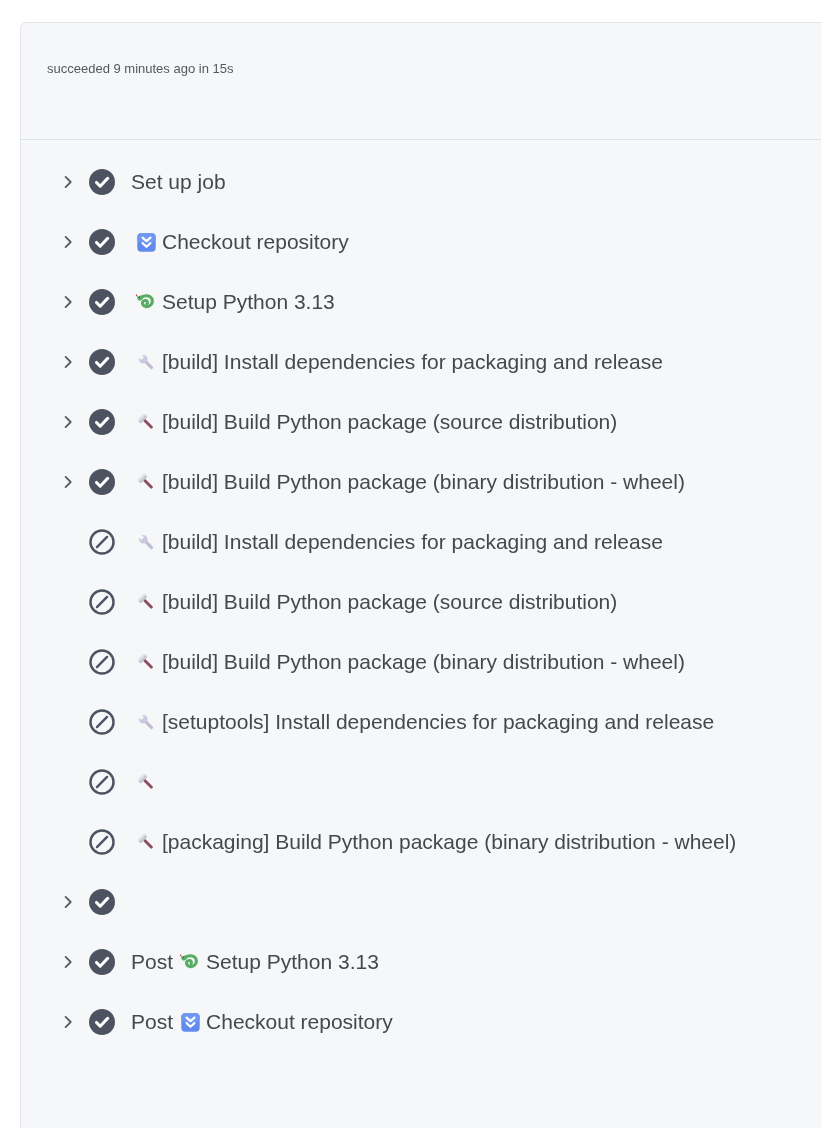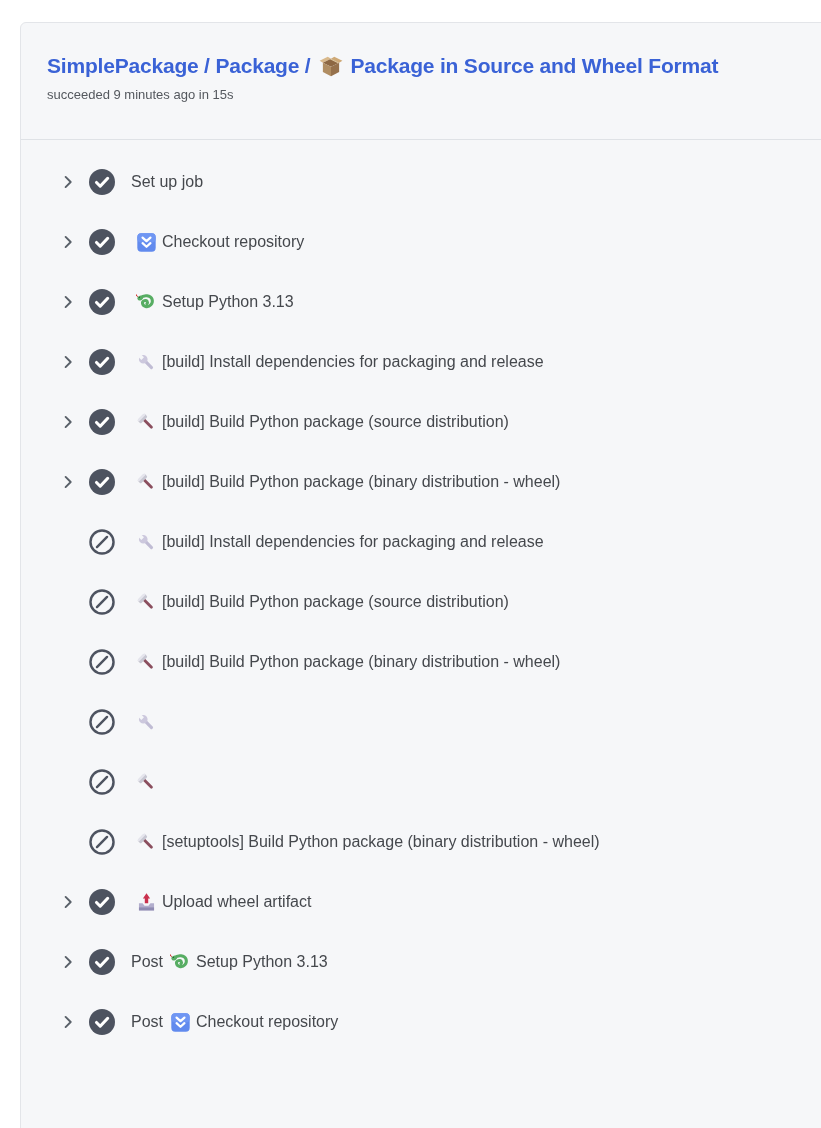--- a/index.html
+++ b/index.html
@@ -24,46 +24,32 @@
     color:var(--title-blue);letter-spacing:-0.2px;white-space:nowrap;cursor:pointer;}
   .job-title .icon{display:inline-flex;}
   .meta{margin-top:8px;font-size:13px;color:var(--meta-gray);}
   .steps{padding-top:12px;}
   .step-row{height:60px;display:flex;align-items:center;padding-left:39px;}
   .chevron-box{width:16px;height:16px;margin-right:13px;display:flex;align-items:center;
     justify-content:center;cursor:pointer;flex:none;}
   .chevron-box.hidden{visibility:hidden;}
   .status-box{width:26px;height:26px;margin-right:16px;display:flex;align-items:center;
     justify-content:center;flex:none;}
-  .label{display:flex;align-items:center;font-size:16px;color:var(--step-text);
+  .label{display:flex;align-items:center;font-size:21px;color:var(--step-text);
     white-space:nowrap;}
   .label .icon{display:inline-flex;margin:0 5px;}
   .label .txt{margin:0 0;}
   .label .txt + .icon{margin-left:7px;}
   .icon svg{display:block;}
 </style>
 </head>
 <body>
 
 <div class="card">
   <div class="header">
-    <div class="job-title" id="job-title">
-        <span class="txt">SimplePackage / Package /</span>
-        <span class="icon">
-          <svg width="26" height="26" viewBox="0 0 32 32">
-            <path fill="#d9b98c" d="M6 12 L16 7 L12 4.5 L2 9.5 Z"></path>
-            <path fill="#cfa976" d="M26 12 L16 7 L20 4.5 L30 9.5 Z"></path>
-            <path fill="#8d6742" d="M6 12 L16 7 L26 12 L16 17 Z"></path>
-            <path fill="#b08d62" d="M6 12 L16 17 L16 28.5 L6 23.5 Z"></path>
-            <path fill="#96714c" d="M26 12 L16 17 L16 28.5 L26 23.5 Z"></path>
-            <path fill="#e4cda4" d="M14.7 7.65 L16 7 L26 12 L24.7 12.65 Z"></path>
-          </svg>
-        </span>
-        <span class="txt">Package in Source and Wheel Format</span>
-      </div>
     <div class="meta">succeeded 9 minutes ago in 15s</div>
   </div>
   <div class="steps" id="steps-list">
       <div class="step-row">
         <span class="chevron-box">
           <span class="icon">
             <svg width="16" height="16" viewBox="0 0 16 16">
               <path d="M5.6 2.9 L10.7 8 L5.6 13.1" fill="none" stroke="#596069" stroke-width="1.9" stroke-linecap="round" stroke-linejoin="round"></path>
             </svg>
           </span>
@@ -305,92 +291,83 @@
         <span class="label">
           <span class="icon">
             <svg width="21" height="21" viewBox="0 0 32 32">
               <g transform="rotate(-45 16 16)">
                 <rect x="13.6" y="12" width="4.8" height="17" rx="2.2" fill="#c0bcd4"></rect>
                 <circle cx="16" cy="9" r="6.6" fill="#ccc8dd"></circle>
                 <rect x="13.2" y="0.5" width="5.6" height="7.2" fill="#f6f7f9"></rect>
               </g>
             </svg>
           </span>
-        </span>
-      </div>
-      <div class="step-row">
-        <span class="chevron-box hidden"></span>
-        <span class="status-box">
-          <span class="icon">
-            <svg width="26" height="26" viewBox="0 0 16 16">
-              <circle cx="8" cy="8" r="7.1" fill="none" stroke="#4d5360" stroke-width="1.5"></circle>
-              <path d="M4.9 11.1 L11.1 4.9" stroke="#4d5360" stroke-width="1.5" stroke-linecap="round"></path>
-            </svg>
-          </span>
-        </span>
-        <span class="label">
-          <span class="icon">
-            <svg width="21" height="21" viewBox="0 0 32 32">
-              <g transform="rotate(-45 16 16)">
-                <rect x="14" y="9" width="4.4" height="19.5" rx="2" fill="#8a4e5e"></rect>
-                <rect x="8.5" y="3.5" width="15" height="7.5" rx="2.2" fill="#c7c7d2"></rect>
-                <rect x="8.5" y="3.5" width="15" height="3.2" rx="1.6" fill="#e6e6ee"></rect>
-              </g>
-            </svg>
-          </span>
-        </span>
-      </div>
-      <div class="step-row">
-        <span class="chevron-box hidden"></span>
-        <span class="status-box">
-          <span class="icon">
-            <svg width="26" height="26" viewBox="0 0 16 16">
-              <circle cx="8" cy="8" r="7.1" fill="none" stroke="#4d5360" stroke-width="1.5"></circle>
-              <path d="M4.9 11.1 L11.1 4.9" stroke="#4d5360" stroke-width="1.5" stroke-linecap="round"></path>
-            </svg>
-          </span>
-        </span>
-        <span class="label">
-          <span class="icon">
-            <svg width="21" height="21" viewBox="0 0 32 32">
-              <g transform="rotate(-45 16 16)">
-                <rect x="14" y="9" width="4.4" height="19.5" rx="2" fill="#8a4e5e"></rect>
-                <rect x="8.5" y="3.5" width="15" height="7.5" rx="2.2" fill="#c7c7d2"></rect>
-                <rect x="8.5" y="3.5" width="15" height="3.2" rx="1.6" fill="#e6e6ee"></rect>
-              </g>
-            </svg>
-          </span>
-          <span class="txt">[setuptools] Build Python package (binary distribution - wheel)</span>
-        </span>
-      </div>
-      <div class="step-row">
-        <span class="chevron-box">
-          <span class="icon">
-            <svg width="16" height="16" viewBox="0 0 16 16">
-              <path d="M5.6 2.9 L10.7 8 L5.6 13.1" fill="none" stroke="#596069" stroke-width="1.9" stroke-linecap="round" stroke-linejoin="round"></path>
-            </svg>
-          </span>
-        </span>
-        <span class="status-box">
-          <span class="icon">
-            <svg width="26" height="26" viewBox="0 0 16 16">
-              <circle cx="8" cy="8" r="8" fill="#4d5360"></circle>
-              <path d="M4.6 8.3 L6.9 10.6 L11.5 5.7" fill="none" stroke="#ffffff" stroke-width="1.9" stroke-linecap="round" stroke-linejoin="round"></path>
-            </svg>
-          </span>
-        </span>
-        <span class="label">
-          <span class="icon">
-            <svg width="21" height="21" viewBox="0 0 32 32">
-              <path d="M16 2 L21.5 10 H18.6 V17 H13.4 V10 H10.5 Z" fill="#c9304d"></path>
-              <path d="M4.5 17 H10 L13 21 H19 L22 17 H27.5 V28 H4.5 Z" fill="#b2aecd"></path>
-              <rect x="4.5" y="23.5" width="23" height="4.5" fill="#8f8bb2"></rect>
-            </svg>
-          </span>
-          <span class="txt">Upload wheel artifact</span>
+          <span class="txt">[setuptools] Install dependencies for packaging and release</span>
+        </span>
+      </div>
+      <div class="step-row">
+        <span class="chevron-box hidden"></span>
+        <span class="status-box">
+          <span class="icon">
+            <svg width="26" height="26" viewBox="0 0 16 16">
+              <circle cx="8" cy="8" r="7.1" fill="none" stroke="#4d5360" stroke-width="1.5"></circle>
+              <path d="M4.9 11.1 L11.1 4.9" stroke="#4d5360" stroke-width="1.5" stroke-linecap="round"></path>
+            </svg>
+          </span>
+        </span>
+        <span class="label">
+          <span class="icon">
+            <svg width="21" height="21" viewBox="0 0 32 32">
+              <g transform="rotate(-45 16 16)">
+                <rect x="14" y="9" width="4.4" height="19.5" rx="2" fill="#8a4e5e"></rect>
+                <rect x="8.5" y="3.5" width="15" height="7.5" rx="2.2" fill="#c7c7d2"></rect>
+                <rect x="8.5" y="3.5" width="15" height="3.2" rx="1.6" fill="#e6e6ee"></rect>
+              </g>
+            </svg>
+          </span>
+        </span>
+      </div>
+      <div class="step-row">
+        <span class="chevron-box hidden"></span>
+        <span class="status-box">
+          <span class="icon">
+            <svg width="26" height="26" viewBox="0 0 16 16">
+              <circle cx="8" cy="8" r="7.1" fill="none" stroke="#4d5360" stroke-width="1.5"></circle>
+              <path d="M4.9 11.1 L11.1 4.9" stroke="#4d5360" stroke-width="1.5" stroke-linecap="round"></path>
+            </svg>
+          </span>
+        </span>
+        <span class="label">
+          <span class="icon">
+            <svg width="21" height="21" viewBox="0 0 32 32">
+              <g transform="rotate(-45 16 16)">
+                <rect x="14" y="9" width="4.4" height="19.5" rx="2" fill="#8a4e5e"></rect>
+                <rect x="8.5" y="3.5" width="15" height="7.5" rx="2.2" fill="#c7c7d2"></rect>
+                <rect x="8.5" y="3.5" width="15" height="3.2" rx="1.6" fill="#e6e6ee"></rect>
+              </g>
+            </svg>
+          </span>
+          <span class="txt">[packaging] Build Python package (binary distribution - wheel)</span>
+        </span>
+      </div>
+      <div class="step-row">
+        <span class="chevron-box">
+          <span class="icon">
+            <svg width="16" height="16" viewBox="0 0 16 16">
+              <path d="M5.6 2.9 L10.7 8 L5.6 13.1" fill="none" stroke="#596069" stroke-width="1.9" stroke-linecap="round" stroke-linejoin="round"></path>
+            </svg>
+          </span>
+        </span>
+        <span class="status-box">
+          <span class="icon">
+            <svg width="26" height="26" viewBox="0 0 16 16">
+              <circle cx="8" cy="8" r="8" fill="#4d5360"></circle>
+              <path d="M4.6 8.3 L6.9 10.6 L11.5 5.7" fill="none" stroke="#ffffff" stroke-width="1.9" stroke-linecap="round" stroke-linejoin="round"></path>
+            </svg>
+          </span>
         </span>
       </div>
       <div class="step-row">
         <span class="chevron-box">
           <span class="icon">
             <svg width="16" height="16" viewBox="0 0 16 16">
               <path d="M5.6 2.9 L10.7 8 L5.6 13.1" fill="none" stroke="#596069" stroke-width="1.9" stroke-linecap="round" stroke-linejoin="round"></path>
             </svg>
           </span>
         </span>

